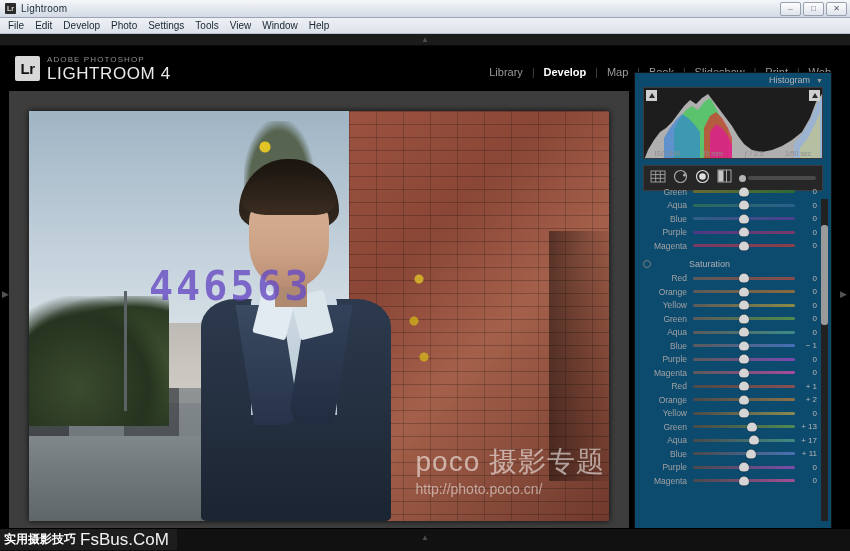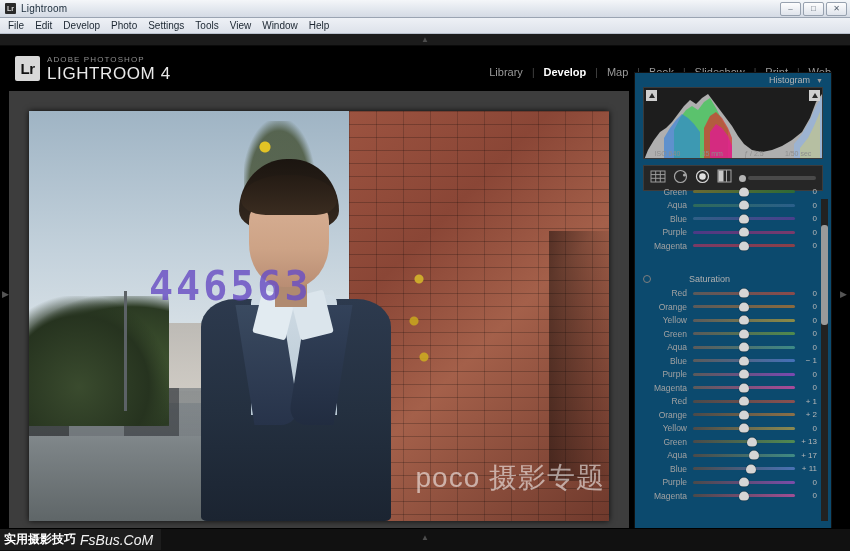--- a/index.html
+++ b/index.html
@@ -281,21 +281,21 @@
   .brushslider .dot { width: 7px; height: 7px; border-radius: 50%; background: #b5b5b5; }
   .brushslider .bar { flex: 1; height: 4px; border-radius: 2px; background: #4a4a4a; }
 
   .hsl-scroll {
     position: absolute; left: 2px; top: 112px; width: 186px; height: 322px;
     overflow: hidden;
   }
   .sect-title {
     display: flex; align-items: center; gap: 6px;
     font-size: 9px; color: #b0b0b0; height: 16px; padding-left: 6px;
-    margin-top: 18px;
+    margin-top: 3px;
   }
   .sect-title .tgt {
     width: 8px; height: 8px; border: 1px solid #7e7e7e; border-radius: 50%;
   }
   .sect-title .nm { margin-left: 32px; }
   .srow {
     display: flex; align-items: center; height: 13.5px; padding: 0 2px 0 4px;
   }
   .srow .lab {
     width: 52px; text-align: right; font-size: 8.5px; color: #a2a2a2;
@@ -342,21 +342,21 @@
   .fs-arrow {
     position: absolute; left: 50%; top: 4px; transform: translateX(-50%);
     color: #4d4d4d; font-size: 8px;
   }
   .wm-fsbus {
     position: absolute; left: 0; top: 0; height: 21px;
     background: #1d1d1d; padding: 0 8px 0 4px;
     display: flex; align-items: center; gap: 4px;
   }
   .wm-fsbus .cn { font-size: 12px; color: #fff; font-weight: bold; }
-  .wm-fsbus .en { font-size: 14px; color: #f2f2f2; font-style: italic; }
+  .wm-fsbus .en { font-size: 17px; color: #f2f2f2; }
 </style>
 </head>
 <body>
 
 <div id="app">
 
   <div class="titlebar">
     <div class="tb-icon">Lr</div>
     <div class="tb-title">Lightroom</div>
     <div class="winbtns">
@@ -434,20 +434,21 @@
         </div>
         <div class="shadow-r"></div>
 
         <div class="wm-photo">446563</div>
 
         <div class="wm-poco">
           <div class="big">
             <span>poco</span>
             <span>摄影专题</span>
           </div>
+          <div class="url">http://photo.poco.cn/</div>
         </div>
       </div>
     </div>
 
     <div class="toolbar-bottom">
       <div class="tb-btn">
           <div class="inner"></div>
         </div>
       <div class="tb-btn2">Y|Y</div>
       <div class="tb-caret">▾</div>

